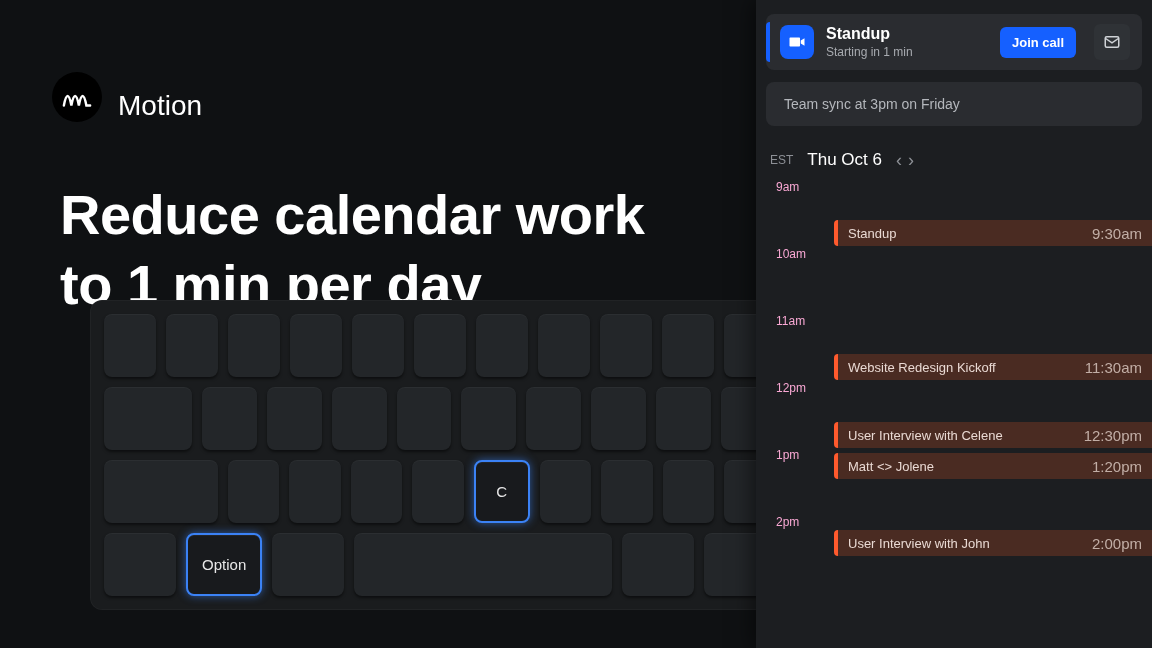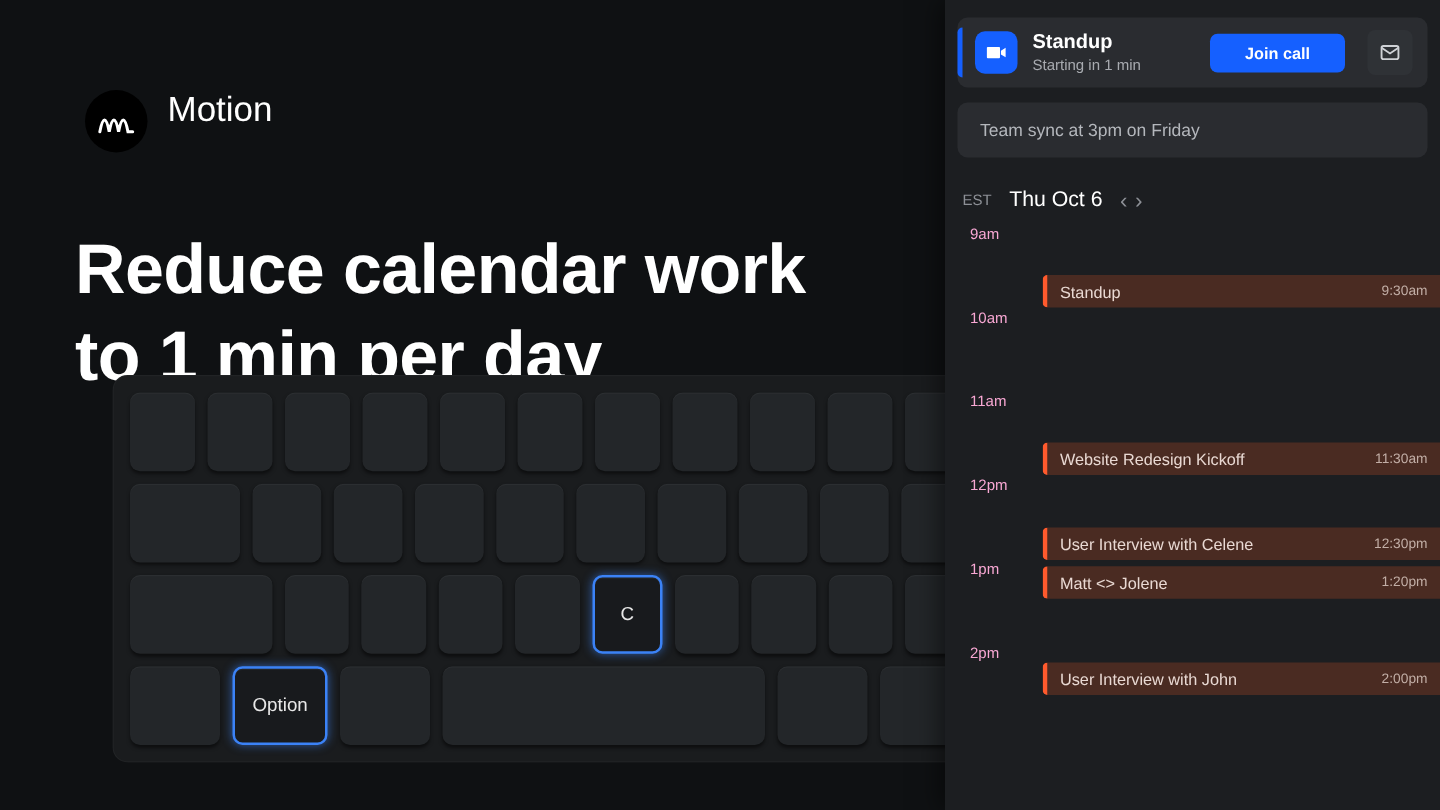--- a/index.html
+++ b/index.html
@@ -1,20 +1,20 @@
 <!DOCTYPE html>
 <html><head>
 <meta charset="utf-8">
 <style>
   * { margin: 0; padding: 0; box-sizing: border-box; }
   html, body { width: 1152px; height: 648px; overflow: hidden; background: #0f1113; font-family: -apple-system, BlinkMacSystemFont, "Segoe UI", Helvetica, Arial, sans-serif; color: #fff; }
   .stage { position: relative; width: 1152px; height: 648px; }
 
   
-  .logo-row { position: absolute; left: 68px; top: 72px; display: flex; align-items: flex-start; gap: 16px; }
+  .logo-row { position: absolute; left: 52px; top: 72px; display: flex; align-items: flex-end; gap: 16px; }
   .logo-circle { width: 50px; height: 50px; border-radius: 50%; background: #000; display: flex; align-items: center; justify-content: center; }
   .logo-circle svg { width: 30px; height: 30px; }
   .logo-text { font-size: 28px; font-weight: 500; color: #fff; }
 
   .headline { position: absolute; left: 60px; top: 180px; font-size: 56px; font-weight: 700; line-height: 1.25; letter-spacing: -0.5px; }
 
   
   .keyboard { position: absolute; left: 90px; top: 300px; width: 700px; height: 310px; background: #1a1c1e; border-radius: 12px; padding: 14px; display: flex; flex-direction: column; gap: 10px; box-shadow: inset 0 0 0 1px rgba(255,255,255,0.03); }
   .krow { display: flex; gap: 10px; flex: 1; }
   .key { flex: 1; background: #232629; border-radius: 8px; box-shadow: inset 0 1px 0 rgba(255,255,255,0.04), 0 2px 3px rgba(0,0,0,0.5); display:flex; align-items:center; justify-content:center; font-size:15px; color:#e8e8e8; font-weight:500; }
@@ -27,37 +27,37 @@
   
   .panel { position: absolute; right: 0; top: 0; width: 396px; height: 648px; background: #1c1e21; box-shadow: -4px 0 20px rgba(0,0,0,0.5); }
 
   .meeting-card { position: relative; margin: 14px 10px 0 10px; background: #2a2c30; border-radius: 8px; padding: 10px 12px 10px 14px; display: flex; align-items: center; gap: 12px; }
   .meeting-card::before { content:""; position:absolute; left:0; top:8px; bottom:8px; width:4px; background:#1560ff; border-radius:4px 0 0 4px; }
   .cam-icon { width: 34px; height: 34px; border-radius: 8px; background: #1560ff; display:flex; align-items:center; justify-content:center; }
   .cam-icon svg { width:18px; height:18px; fill:#fff; }
   .meeting-info { flex:1; }
   .meeting-title { font-size: 16px; font-weight: 700; }
   .meeting-sub { font-size: 12px; color: #a8abb0; margin-top:2px; }
-  .join-btn { background:#1560ff; color:#fff; border:none; border-radius:6px; padding:8px 28px; font-size:13px; font-weight:600; cursor:pointer; }
+  .join-btn { background:#1560ff; color:#fff; border:none; border-radius:6px; padding:8px 12px; font-size:13px; font-weight:600; cursor:pointer; }
   .mail-btn { width:36px; height:36px; border-radius:6px; background:#2f3236; display:flex; align-items:center; justify-content:center; margin-left:6px; }
   .mail-btn svg { width:18px; height:18px; stroke:#cfd2d6; fill:none; stroke-width:2; }
 
   .command-bar { margin: 12px 10px 0 10px; background:#2a2c30; border-radius:8px; padding:14px 18px; color:#b4b7bc; font-size:14px; }
 
   .date-row { display:flex; align-items:center; gap:14px; margin: 24px 14px 10px 14px; }
   .tz { font-size:12px; color:#8d9096; }
   .date-label { font-size:17px; font-weight:400; }
   .nav-arrows { display:flex; gap:6px; color:#8d9096; }
   .nav-arrows span { cursor:pointer; font-size:18px; line-height:1; user-select:none; }
 
   .timeline { position:relative; margin-left:14px; margin-right:0; }
   .hour-label { position:absolute; left:6px; font-size:12px; color:#f9a8d4; }
   .event { position:absolute; left:64px; right:0; height:26px; background:#4a2b22; border-left:4px solid #ff5a2d; border-radius:4px 0 0 4px; display:flex; align-items:center; padding:0 10px; font-size:13px; color:#e9d9d3; }
   .event .ev-title { flex:1; white-space:nowrap; overflow:hidden; text-overflow:ellipsis; }
-  .event .ev-time { font-size:11px; color:#c2aea6; margin-left:8px; }
+  .event .ev-time { font-size:15px; color:#c2aea6; margin-left:8px; }
 </style>
 </head>
 <body>
 
 <div class="stage">
 
   <div class="logo-row">
     <div class="logo-circle">
       <svg viewBox="0 0 32 32">
           <path d="M2 25 Q6 5 10 25 Q14 5 18 25 Q22 5 26 25 L30 25" stroke="#fff" stroke-width="2.6" fill="none" stroke-linecap="round"></path>

